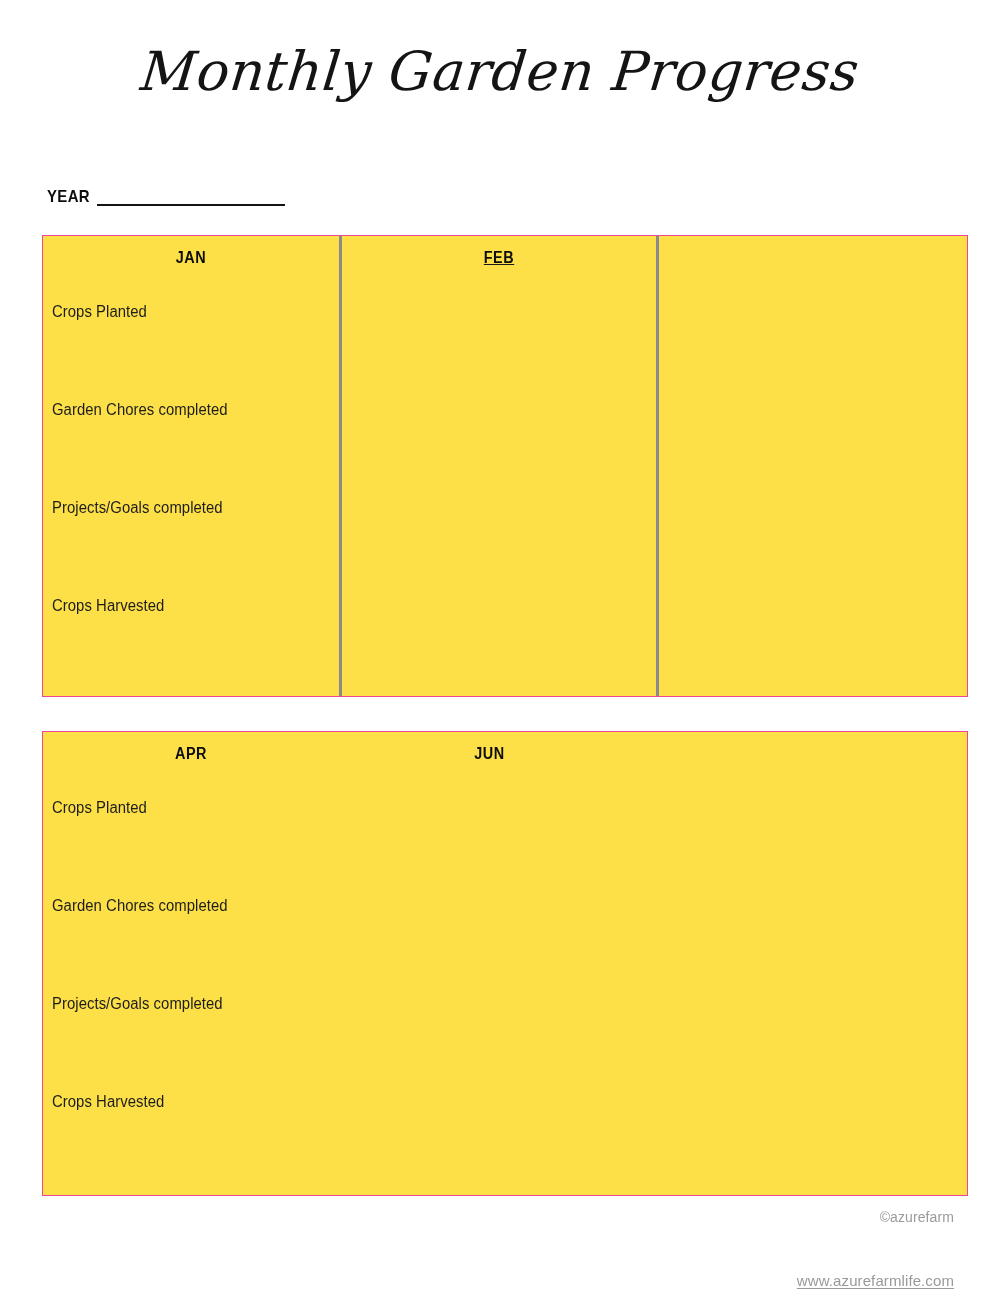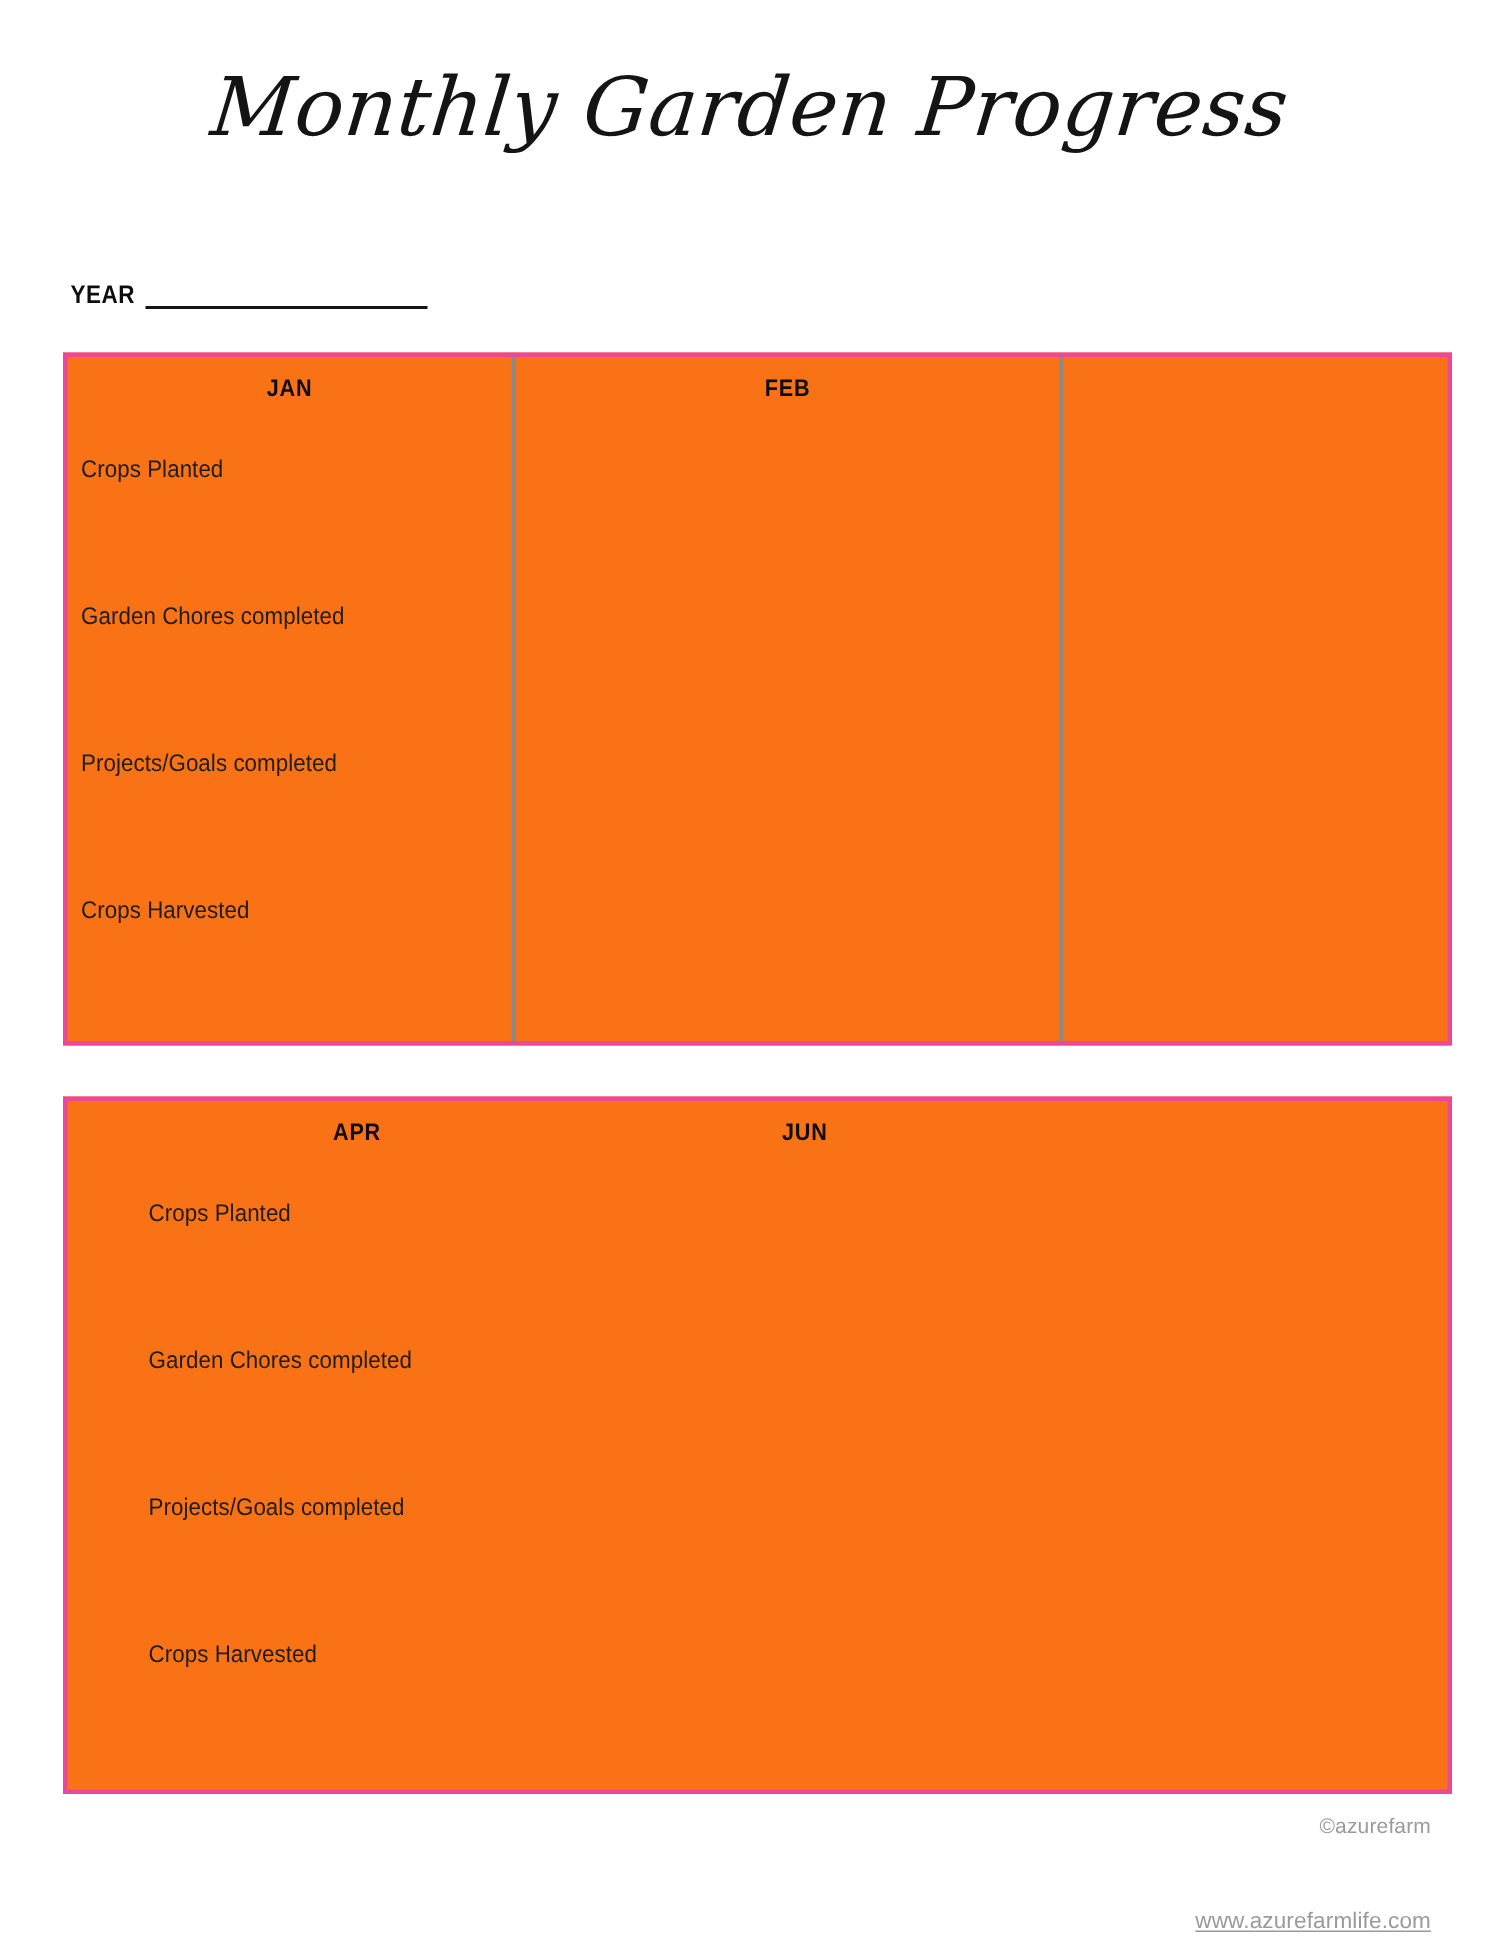--- a/index.html
+++ b/index.html
@@ -59,35 +59,35 @@
     border-bottom: 2px solid #141414;
     margin-left: 1px;
   }
 
   
   .month-table {
     position: absolute;
     left: 42px;
     width: 926px;
     box-sizing: border-box;
-    border: 3px solid #ec4899;
-    background: #f97316;
+    border: 1px solid #ec4899;
+    background: #fde047;
     display: flex;
   }
   .month-table.table-1 { top: 235px; height: 462px; }
-  .month-table.table-2 { top: 731px; height: 465px; padding-left: 45px; }
+  .month-table.table-2 { top: 731px; height: 465px; }
 
   .month-col {
     box-sizing: border-box;
     position: relative;
     flex: 0 0 auto;
     height: 100%;
   }
   .month-col.col-a { width: 296px; }
-  .month-col.col-b { width: 368px; border-left: 3px solid #8a8a8a; border-right: 3px solid #8a8a8a; }
+  .month-col.col-b { width: 320px; border-left: 3px solid #8a8a8a; border-right: 3px solid #8a8a8a; text-decoration: underline; }
   .month-col.col-c { width: 301px; }
 
   .month-head {
     text-align: center;
     font-family: "Liberation Sans Narrow", "Liberation Sans", sans-serif;
     font-weight: 700;
     font-size: 16px;
     letter-spacing: 0.6px;
     color: #0d0d0d;
     padding-top: 13px;

